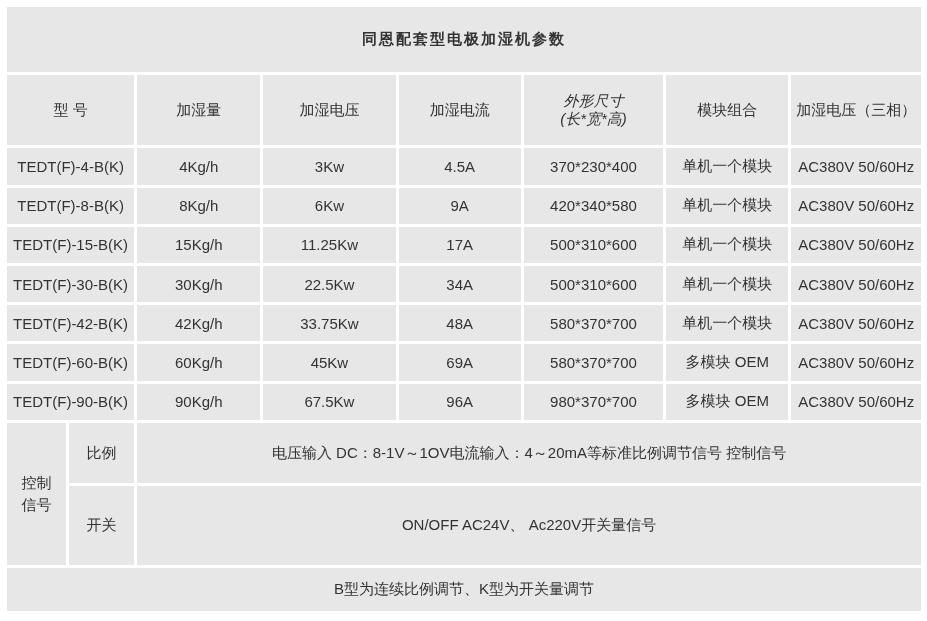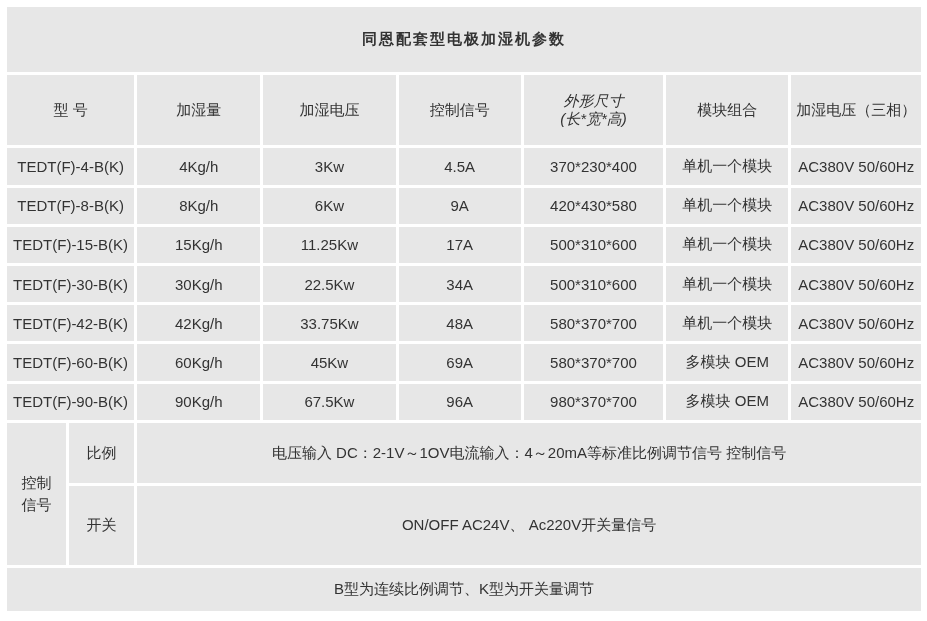--- a/index.html
+++ b/index.html
@@ -68,21 +68,21 @@
 
     <tbody>
         <tr class="r-title">
       <td class="title-cell" colspan="8">同恩配套型电极加湿机参数</td>
     </tr>
 
     <tr class="r-head">
       <td class="head-cell" colspan="2">型 号</td>
       <td class="head-cell">加湿量</td>
       <td class="head-cell">加湿电压</td>
-      <td class="head-cell">控制信号</td>
+      <td class="head-cell">加湿电流</td>
       <td class="head-cell">
         <span class="dim-sub">外形尺寸</span>
         <span class="dim-sub">(长*宽*高)</span>
       </td>
       <td class="head-cell">模块组合</td>
       <td class="head-cell">加湿电压（三相）</td>
     </tr>
 
     <tr class="r-data">
       <td colspan="2">TEDT(F)-4-B(K)</td>
@@ -92,21 +92,21 @@
       <td>370*230*400</td>
       <td>单机一个模块</td>
       <td>AC380V 50/60Hz</td>
     </tr>
 
     <tr class="r-data">
       <td colspan="2">TEDT(F)-8-B(K)</td>
       <td>8Kg/h</td>
       <td>6Kw</td>
       <td>9A</td>
-      <td>420*430*580</td>
+      <td>420*340*580</td>
       <td>单机一个模块</td>
       <td>AC380V 50/60Hz</td>
     </tr>
 
     <tr class="r-data">
       <td colspan="2">TEDT(F)-15-B(K)</td>
       <td>15Kg/h</td>
       <td>11.25Kw</td>
       <td>17A</td>
       <td>500*310*600</td>
@@ -153,21 +153,21 @@
       <td>多模块 OEM</td>
       <td>AC380V 50/60Hz</td>
     </tr>
 
     <tr class="r-prop">
       <td rowspan="2">
         <span class="two-line">控制</span><br>
         <span class="two-line">信号</span>
       </td>
       <td>比例</td>
-      <td colspan="6">电压输入 DC：2-1V～1OV电流输入：4～20mA等标准比例调节信号 控制信号</td>
+      <td colspan="6">电压输入 DC：8-1V～1OV电流输入：4～20mA等标准比例调节信号 控制信号</td>
     </tr>
 
     <tr class="r-sw">
       <td>开关</td>
       <td colspan="6">ON/OFF AC24V、 Ac220V开关量信号</td>
     </tr>
 
     <tr class="r-foot">
       <td colspan="8">B型为连续比例调节、K型为开关量调节</td>
     </tr>

